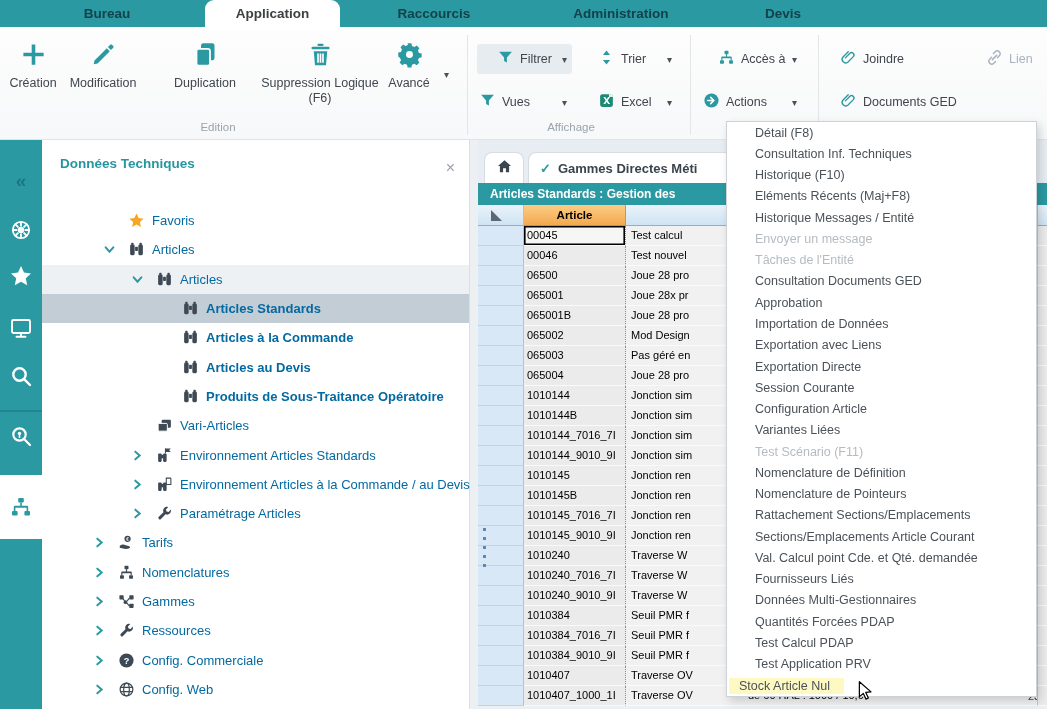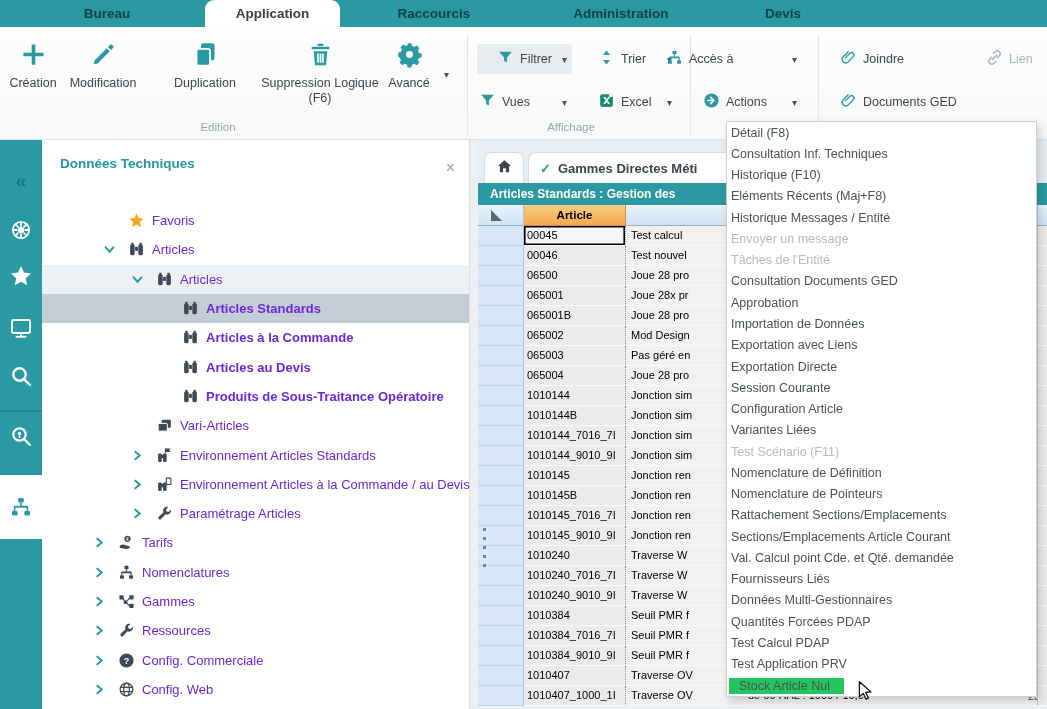--- a/index.html
+++ b/index.html
@@ -39,21 +39,21 @@
   .rail-item.active{background:#fff;height:64px;}
   .rail-item.collapse{font-size:19px;font-weight:700;color:#1a767f;}
   .rail-divider{position:absolute;left:0;top:270px;width:42px;height:2px;background:#23858d;}
 
   
   .sidebar{position:absolute;left:42px;top:140px;width:428px;bottom:0;background:#fff;
     border-right:1px solid #dadfe3;z-index:2;}
   .sb-title{position:absolute;left:18px;top:16px;font-size:13.5px;font-weight:700;color:#2596a1;}
   .sb-close{position:absolute;right:14px;top:20px;font-size:16px;line-height:16px;color:#9aa2a9;cursor:default;}
   .tree{position:absolute;left:0;top:66px;right:0;}
-  .tree-row{display:flex;align-items:center;height:29.3px;font-size:13px;color:#6d28d9;cursor:default;}
+  .tree-row{display:flex;align-items:center;height:29.3px;font-size:13px;color:#0369a1;cursor:default;}
   .tree-row.sel{background:#c3cdd5;}
   .tree-row.hov{background:#eef1f3;}
   .tree-row .chev{width:26px;display:flex;align-items:center;justify-content:flex-start;padding-left:4px;flex:none;}
   .tree-row .chev svg{width:11px;height:11px;}
   .tree-row .tico{width:20px;height:18px;display:flex;align-items:center;justify-content:center;margin-right:6px;flex:none;}
   .tree-row .tico svg{width:17px;height:17px;}
   .lvl0{padding-left:48px;} .lvl1{padding-left:58px;} .lvl2{padding-left:86px;} .lvl3{padding-left:112px;font-weight:bold;}
 
   
   .splitter{position:absolute;left:482px;top:528px;width:4px;height:42px;z-index:2;
@@ -92,24 +92,24 @@
   .td-desc{width:412px;background:#f1f1f1;border-bottom:1px solid #fafafa;border-right:1px solid #c4c4c4;
     padding:3px 0 0 5px;overflow:hidden;position:relative;}
   .td-extra{flex:1;background:#ebebeb;border-bottom:1px solid #fafafa;}
   .tail-frag{position:absolute;left:122px;top:3px;}
   .edge-frag{position:absolute;left:402px;top:4px;color:#444;}
 
   
   .menu{position:absolute;left:726px;top:121px;width:311px;height:576px;background:#fff;
     border:1px solid #cdd2d6;box-shadow:3px 4px 9px rgba(0,0,0,.16);z-index:40;
     display:flex;flex-direction:column;}
-  .menu-item{flex:1 1 0;display:flex;align-items:center;padding-left:4px;font-size:12.5px;color:#4a5158;cursor:default;}
+  .menu-item{flex:1 1 0;display:flex;align-items:center;padding-left:28px;font-size:12.5px;color:#4a5158;cursor:default;}
   .menu-item.disabled{color:#b5bbc1;}
   .menu-item.highlight{padding-left:2px;}
-  .menu-item .hl{background:#22c55e;padding:1px 14px 1px 10px;}
+  .menu-item .hl{background:#fef9c3;padding:1px 14px 1px 10px;}
 
   .cursor{position:absolute;left:855px;top:680px;width:21px;height:21px;z-index:60;}
 
   
   .lienchip{color:#a8b3c0;}
 </style>
 </head>
 <body>
 
 <div class="stage">
@@ -200,21 +200,21 @@
             <path d="M7.6 7l3.3 5-3.3 5h2.7l2-3.3 2 3.3H17l-3.3-5L17 7h-2.7l-2 3.3-2-3.3z" fill="#fff"></path>
             <rect x="15.5" y="3" width="5.5" height="4" fill="#e8f4f1"></rect>
           </svg></span>
       <span>Excel</span>
     </div>
     <span class="tb-caret row2 caret" style="left:667px;">▾</span>
     <div class="grouplabel" style="left:521px;width:100px;">Affichage</div>
 
     <div class="vsep" style="left:690px;"></div>
 
-    <div class="tbtn row1" style="left:666px;">
+    <div class="tbtn row1" style="left:718px;">
       <span><svg viewBox="0 0 24 24" fill="#2a99a1">
             <rect x="9.2" y="2.5" width="5.6" height="4.8" rx="1"></rect>
             <rect x="2.8" y="16" width="5.6" height="4.8" rx="1"></rect>
             <rect x="15.6" y="16" width="5.6" height="4.8" rx="1"></rect>
             <path d="M11.2 7.3h1.6v3.2h5.6a1 1 0 0 1 1 1V16h-1.6v-3H6.2v3H4.6v-4.5a1 1 0 0 1 1-1h5.6z"></path>
           </svg></span>
       <span>Accès à</span>
     </div>
     <span class="tb-caret row1 caret" style="left:792px;">▾</span>
     <div class="tbtn row2" style="left:703px;">

